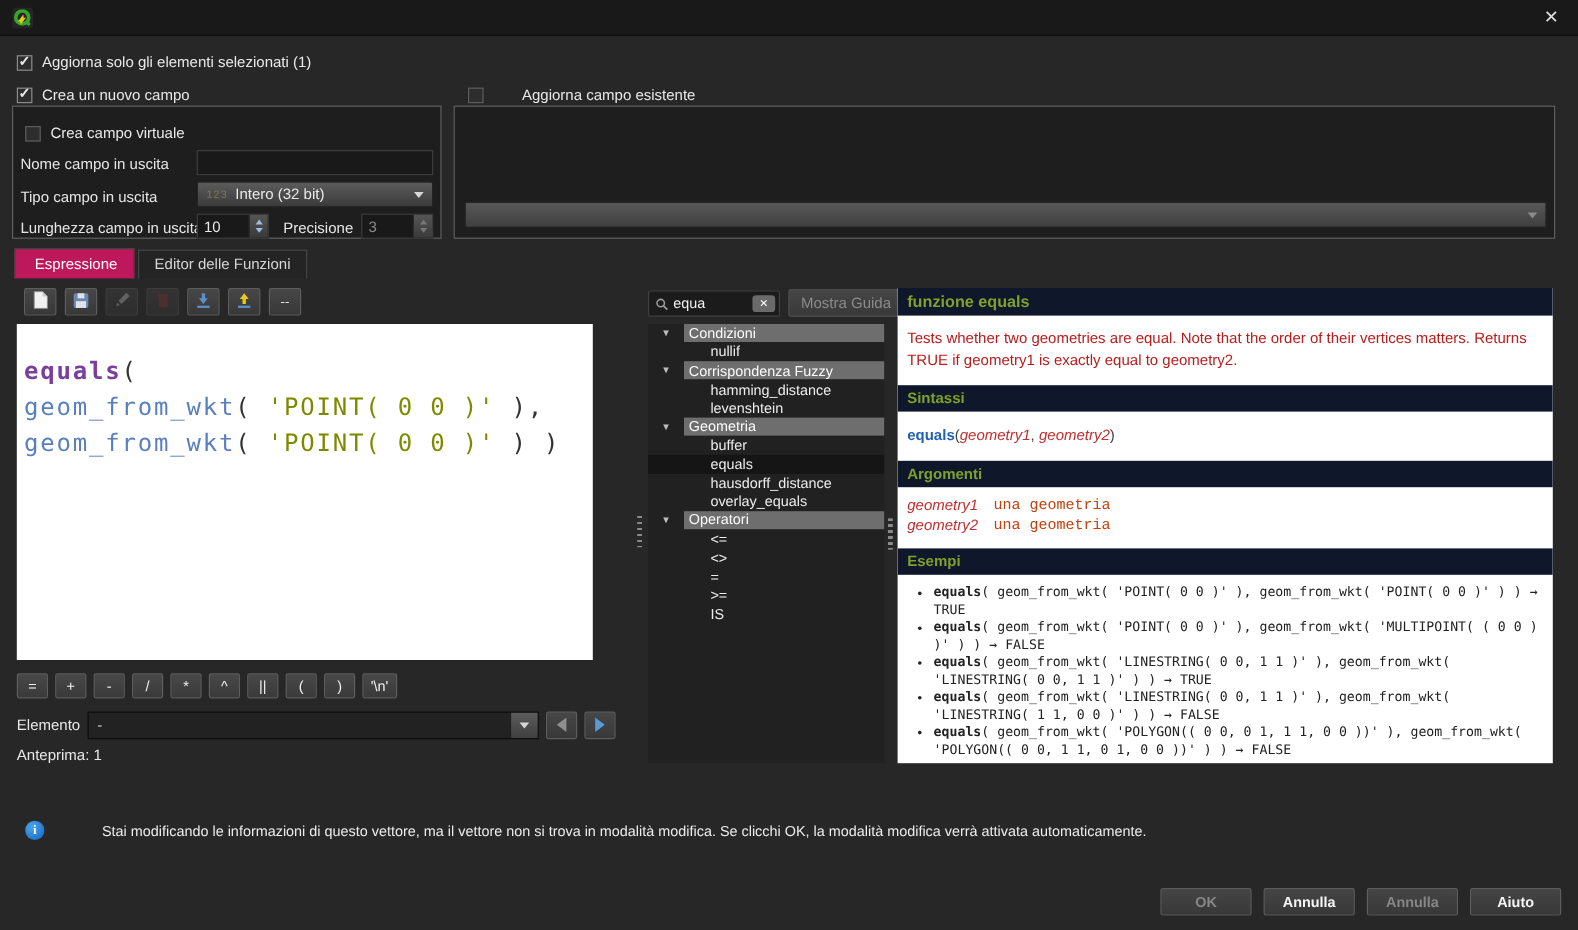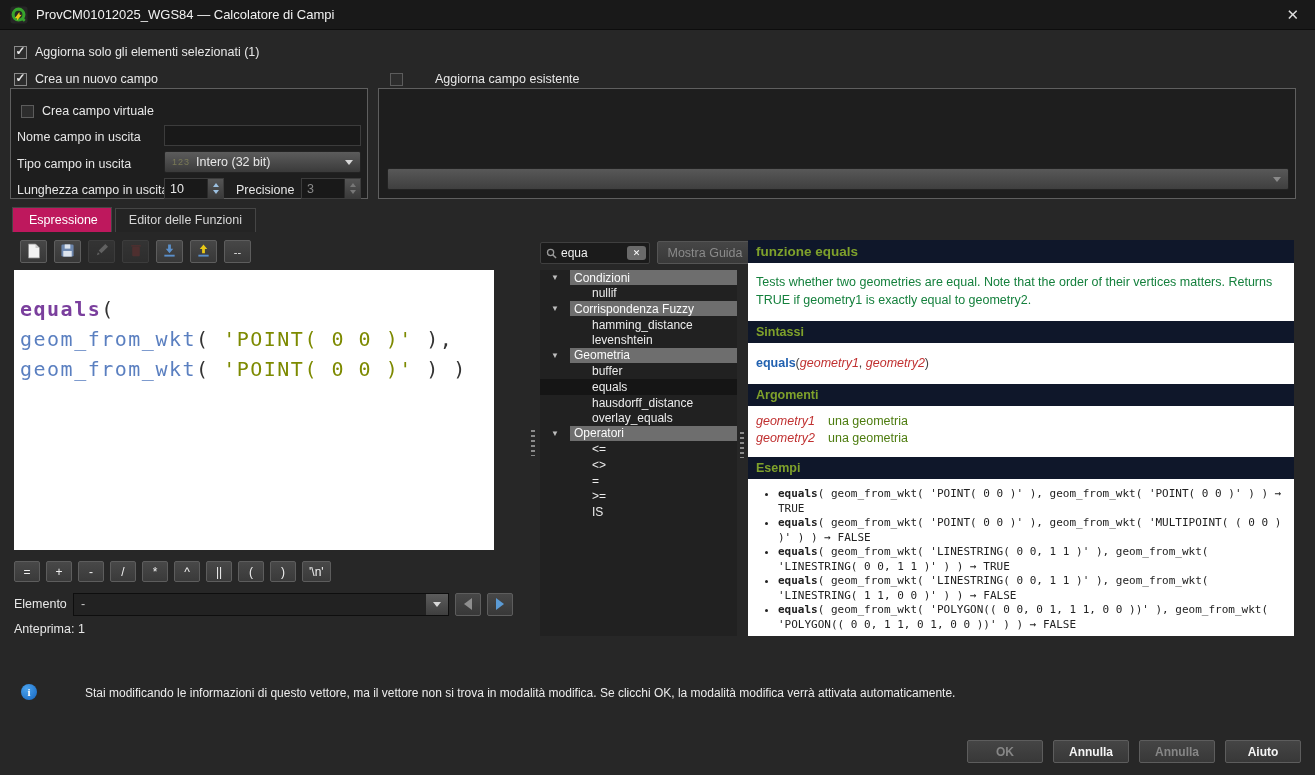--- a/index.html
+++ b/index.html
@@ -90,29 +90,29 @@
   .tree-item{padding-left:52px;color:#ececec;height:15.6px;display:flex;align-items:center;font-size:12px;}
   .tree-item.selected{background:#151515;}
   .splitter{position:absolute;width:4px;height:26px;
     background:repeating-linear-gradient(to bottom,#8a8a8a 0 2px,transparent 2px 5px);}
   
   .helppanel{position:absolute;left:748px;top:240px;width:546px;height:396px;background:#ffffff;color:#3a3a3a;
     box-sizing:border-box;overflow:hidden;}
   .hband{background:#0f172a;padding:4px 8px;font-weight:bold;font-size:12.5px;}
   .htitle{font-size:13.5px;}
   .green{color:#7fa12b;}
-  .hdesc{margin:10px 8px 12px;font-size:12.5px;line-height:1.45;color:#15803d;}
+  .hdesc{margin:10px 8px 12px;font-size:12.5px;line-height:1.45;color:#b91c1c;}
   .hsyntax{margin:13px 8px 14px;font-size:12.5px;}
   .sx-fn{color:#2161b0;font-weight:bold;}
   .sx-arg{color:#c03030;font-style:italic;}
   .sx-p{color:#444;}
   .hargs{margin:8px 8px 12px;font-size:12.5px;}
   .harg-row{display:flex;margin-bottom:3px;}
   .harg-name{width:72px;color:#c03030;font-style:italic;flex:none;}
-  .harg-desc{color:#4d7c0f;}
+  .harg-desc{color:#c2410c;font-family:Liberation Mono, monospace;}
   .hexamples{margin:8px 0 0 0;padding-left:30px;list-style:disc;color:#222;}
   .hexamples li{font-family:"DejaVu Sans Mono","Liberation Mono",monospace;font-size:11px;line-height:14.5px;margin-bottom:0;}
   .ex-fn{font-weight:bold;}
   
   .infoicon{position:absolute;left:21px;top:684px;width:16px;height:16px;border-radius:50%;
     background:radial-gradient(circle at 35% 30%,#4aa3ee,#1565c0);display:flex;align-items:center;justify-content:center;
     color:#fff;font-weight:bold;font-size:11px;font-family:"Liberation Serif",serif;}
   .footmsg{position:absolute;left:85px;top:686px;width:900px;font-size:12px;color:#ececec;}
   .btnrow{position:absolute;right:14px;top:740px;display:flex;gap:10px;}
   .pbtn{width:76px;height:23px;background:linear-gradient(#454545,#383838);border:1px solid #5d5d5d;border-radius:2px;
@@ -122,21 +122,20 @@
 </head>
 <body>
 
 <div class="titlebar">
   <svg width="18" height="18" viewBox="0 0 20 20">
     <rect x="0.5" y="0.5" width="19" height="19" rx="3" fill="#262626"></rect>
     <circle cx="9.5" cy="9.5" r="6" fill="none" stroke="#37a42c" stroke-width="3.4"></circle>
     <rect x="12.5" y="12.5" width="5" height="3.2" rx="1" transform="rotate(45 14 14)" fill="#37a42c"></rect>
     <polygon points="5,13 11,7 11,10.2 13.2,10.2 7.2,16 7.2,13" fill="#e8c916" transform="rotate(-8 9 11)"></polygon>
   </svg>
-  <span class="title">ProvCM01012025_WGS84 — Calcolatore di Campi</span>
   <span class="close-x">✕</span>
 </div>
 
 <div class="cbrow" style="left:14px;top:44px;">
   <span class="cb checked"></span>
   <span>Aggiorna solo gli elementi selezionati (1)</span>
 </div>
 <div class="cbrow" style="left:14px;top:71px;">
   <span class="cb checked"></span>
   <span>Crea un nuovo campo</span>

